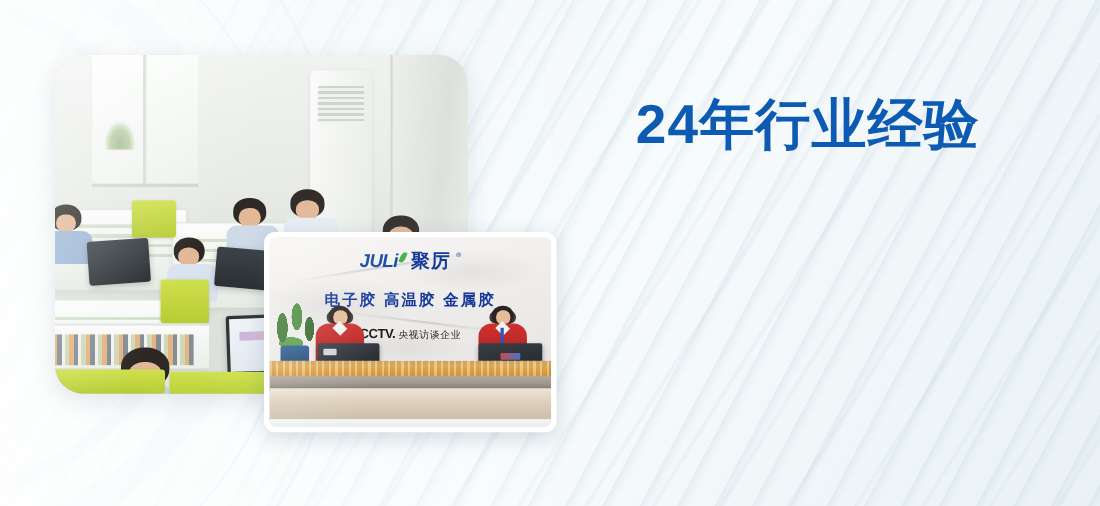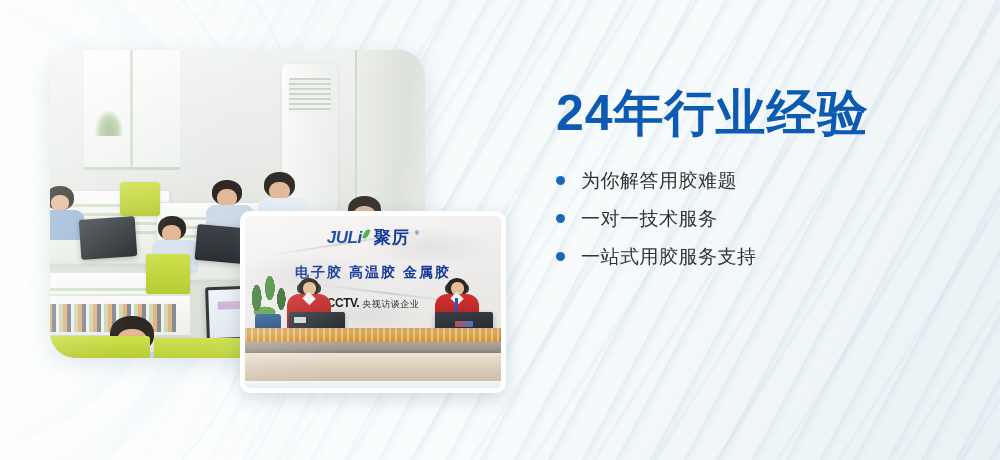--- a/index.html
+++ b/index.html
@@ -264,21 +264,21 @@
   .staff .collar{position:absolute;left:11px;top:16px;width:10px;height:9px;background:#f2f2f2;
     transform:rotate(45deg);}
   .staff.s1{left:48px;}
   .staff.s2{left:196px;}
   .staff.s2 .lanyard{position:absolute;left:14px;top:20px;width:3px;height:18px;background:#2d56b5;}
   .inset-glare{position:absolute;inset:0;
     background:linear-gradient(110deg,rgba(255,255,255,.22) 0%,rgba(255,255,255,0) 45%);
     pointer-events:none;}
 
   
-  .content { position:absolute; left:556px; top:86px; width:420px; }
+  .content { position:absolute; left:578px; top:86px; width:420px; }
   .headline {
     font-size:50px; font-weight:bold; color:#0d5ab3;
     letter-spacing:1px; line-height:1.1; white-space:nowrap;
   }
   .bullets { margin-top:30px; list-style:none; }
   .bullets li {
     display:flex; align-items:center; gap:16px;
     font-size:19px; color:#333; line-height:1; margin-bottom:19px;
     letter-spacing:.5px;
   }
@@ -414,29 +414,15 @@
       <div class="rec-ledge"></div>
       <div class="rec-deskband"></div>
       <div class="rec-desk"></div>
       <div class="rec-floor"></div>
       <div class="inset-glare"></div>
     </div>
   </div>
 
   <div class="content">
     <div class="headline">24年行业经验</div>
-    <ul class="bullets">
-      <li>
-        <span class="dot"></span>
-        <span>为你解答用胶难题</span>
-      </li>
-      <li>
-        <span class="dot"></span>
-        <span>一对一技术服务</span>
-      </li>
-      <li>
-        <span class="dot"></span>
-        <span>一站式用胶服务支持</span>
-      </li>
-    </ul>
   </div>
 
 </div>
 
 </body></html>

